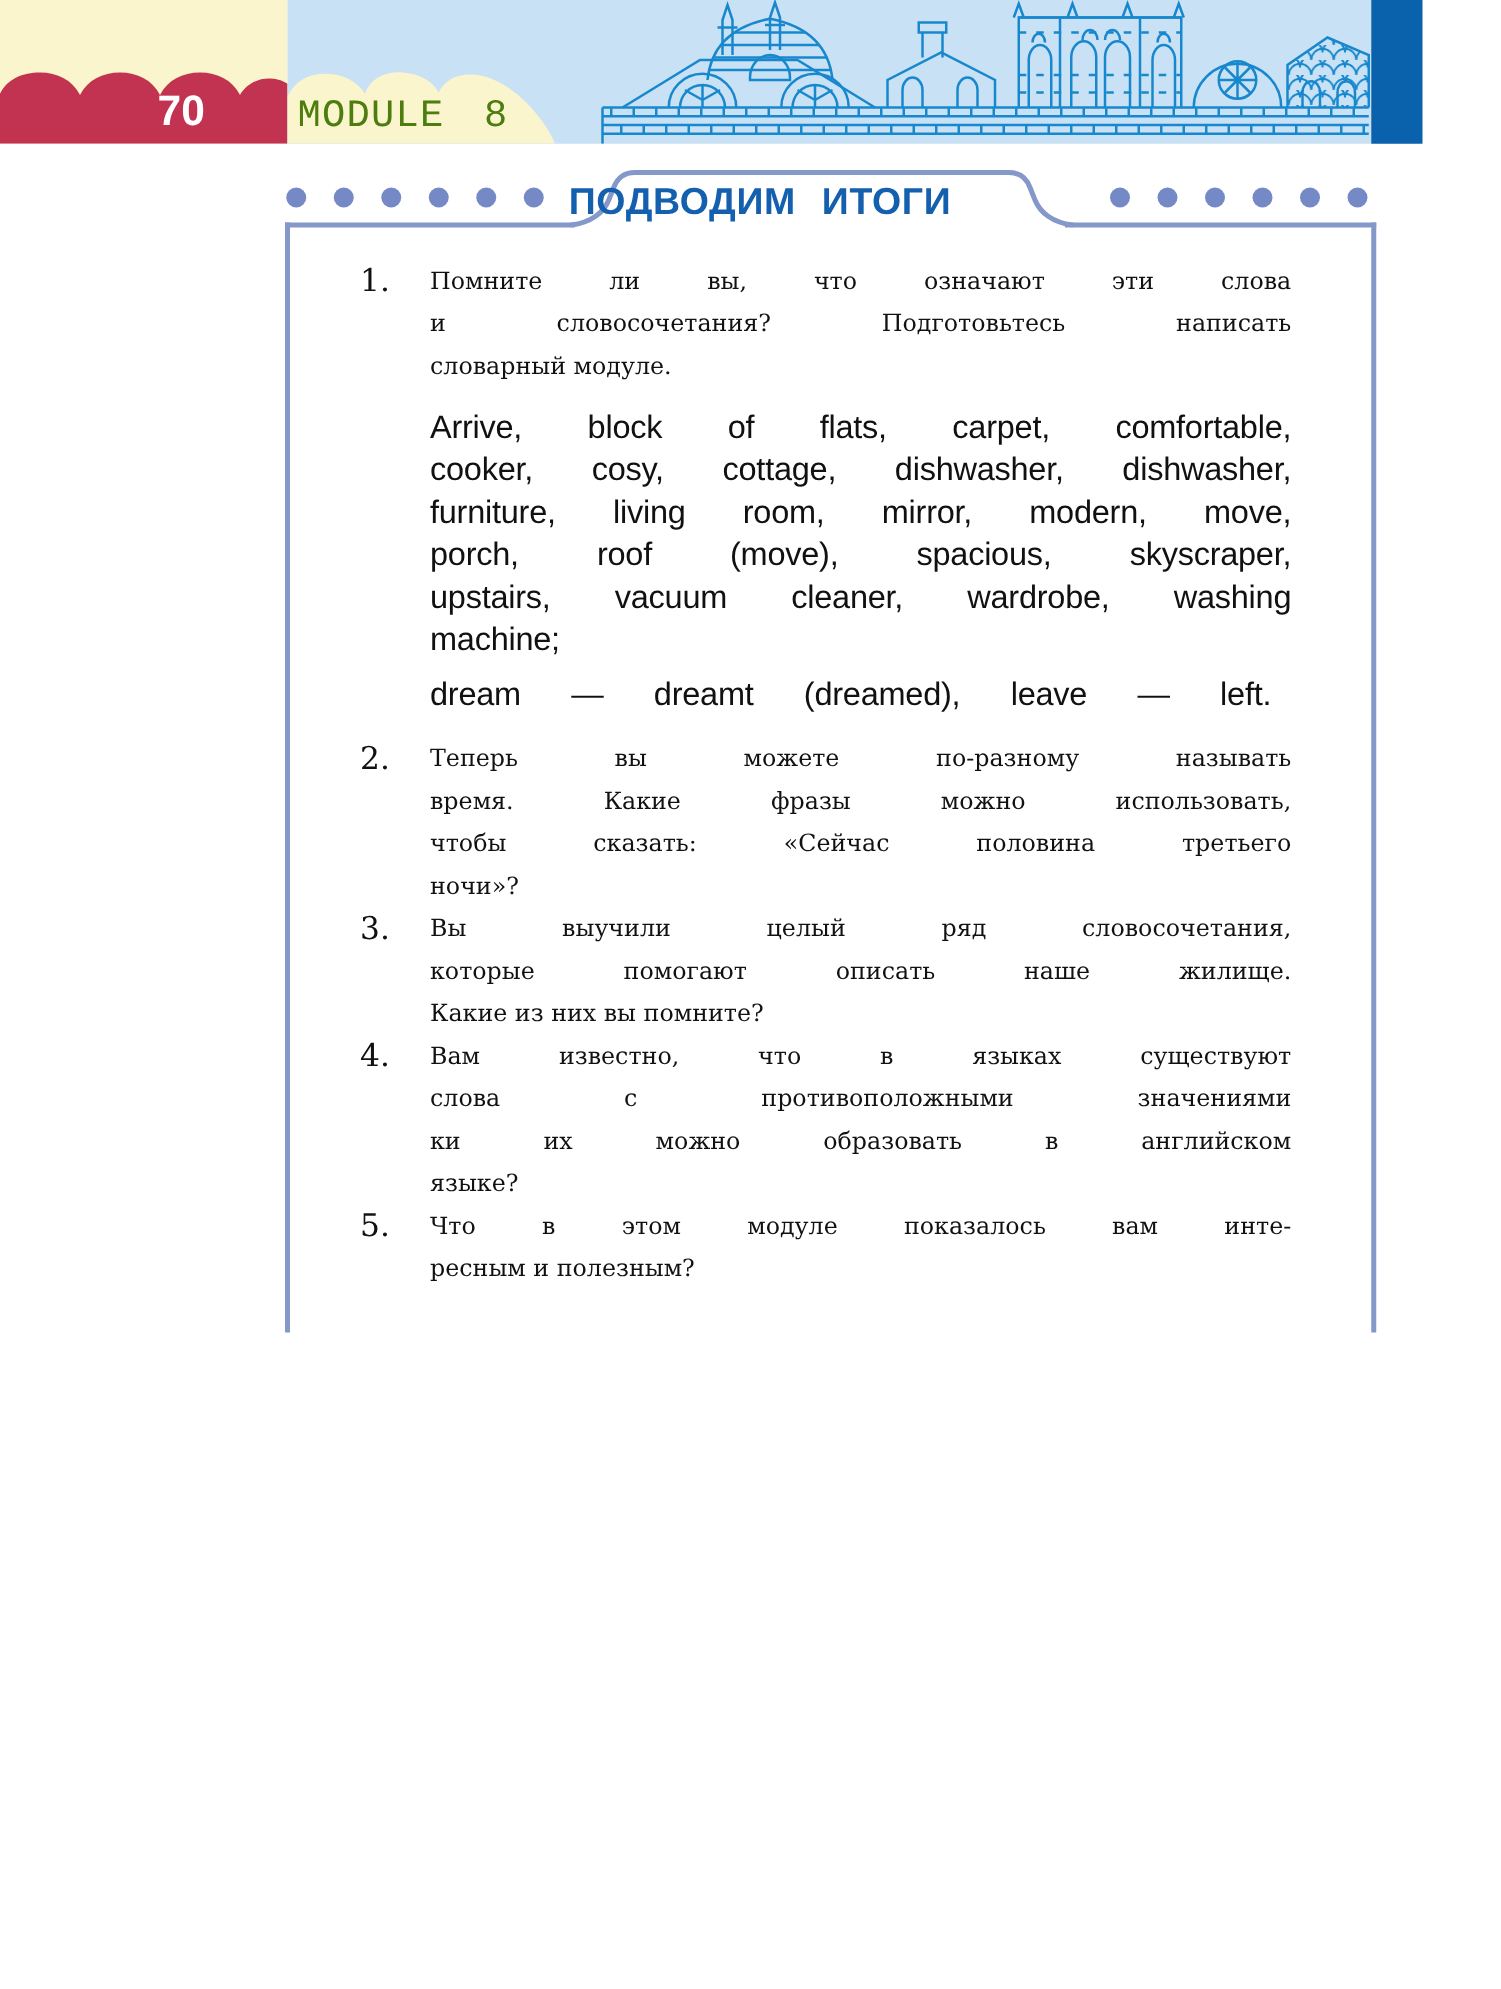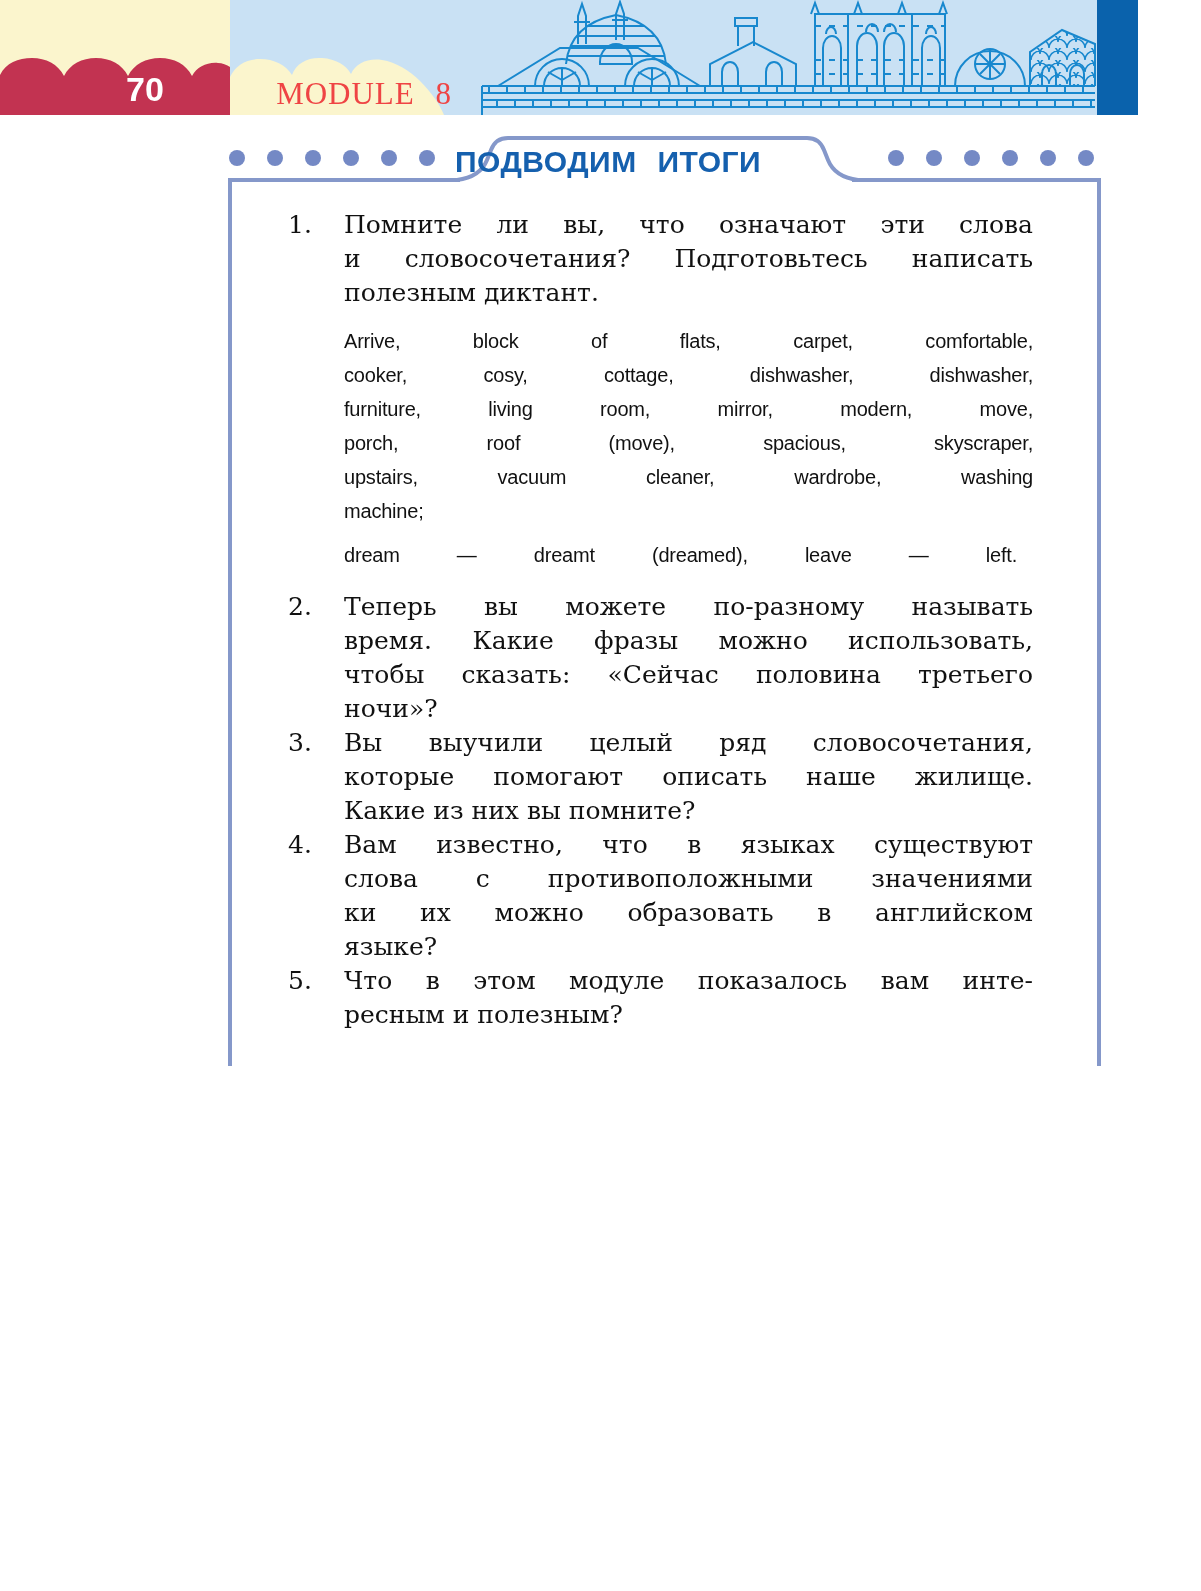--- a/index.html
+++ b/index.html
@@ -10,23 +10,23 @@
   
   .cream-corner { position:absolute; left:0; top:0; width:230px; height:115px; background:#FBF5CD; }
   .blue-band    { position:absolute; left:230px; top:0; width:867px; height:115px; background:#C9E1F4; }
   .darkblue-block{ position:absolute; left:1097px; top:0; width:104px; height:115px; background:#0A62AC; }
   .skyline { position:absolute; left:0; top:0; width:867px; height:115px; }
   .red-banner { position:absolute; left:0; top:55px; width:230px; height:60px; }
   .page-num { position:absolute; left:95px; top:72px; width:100px; text-align:center;
               font-family:"Liberation Sans", sans-serif; font-weight:bold; font-size:34px;
               line-height:34px; color:#ffffff; }
   .module-cloud { position:absolute; left:230px; top:55px; width:250px; height:60px; }
-  .module-label { position:absolute; left:238px; top:78px; width:214px; text-align:right;
-                  font-family:Liberation Serif, serif; font-size:31px; line-height:31px;
-                  color:#ef4444; letter-spacing:1px; word-spacing:12px; }
+  .module-label { position:absolute; left:238px; top:78px; width:214px; text-align:left;
+                  font-family:Liberation Mono, monospace; font-size:31px; line-height:31px;
+                  color:#4d7c0f; letter-spacing:1px; word-spacing:12px; }
 
   
   .dots { position:absolute; top:150px; height:16px; width:206px; display:flex; justify-content:space-between; }
   .dots.left  { left:229px; }
   .dots.right { left:888px; }
   .dot { width:16px; height:16px; border-radius:50%; background:#7489C5; }
 
   .tab-svg   { position:absolute; left:455px; top:134px; width:405px; height:48px; }
   .tab-title { position:absolute; left:455px; top:146px; width:405px; text-align:left;
                font-family:"Liberation Sans", sans-serif; font-weight:bold; font-size:30px;
@@ -35,22 +35,22 @@
   
   .content-box { position:absolute; left:228px; top:178px; width:873px; height:888px;
                  border-left:4px solid #8598CA; border-right:4px solid #8598CA; }
   .topseg { position:absolute; top:178px; height:4px; background:#8598CA; }
   .topseg.l { left:228px; width:232px; }
   .topseg.r { left:852px; width:249px; }
 
   .box-inner { padding:30px 64px 0 56px; }
   .qitem { display:grid; grid-template-columns:56px 1fr; }
   .qnum  { font-size:25px; line-height:34px; }
-  .serif { font-size:25px; line-height:34px; }
-  .sans  { font-family:"Liberation Sans", sans-serif; font-size:20px; line-height:34px; letter-spacing:-0.2px; }
+  .serif { font-size:19px; line-height:34px; }
+  .sans  { font-family:"Liberation Sans", sans-serif; font-size:26px; line-height:34px; letter-spacing:-0.2px; }
   .word-list { margin:14px 0 10px 0; }
   .verbs     { margin:10px 16px 18px 0; }
 
   .jline { text-align:justify; text-align-last:justify; text-justify:inter-word; }
   .jline.endline { text-align-last:left; }
 </style>
 </head>
 <body>
 
 <div class="page">
@@ -146,21 +146,21 @@
 
   <div class="content-box">
     <div class="box-inner">
 
       <div class="qitem">
         <div class="qnum">1.</div>
         <div>
           <div class="serif">
               <div class="jline">Помните ли вы, что означают эти слова</div>
               <div class="jline">и словосочетания? Подготовьтесь написать</div>
-              <div class="jline endline">полезным диктант.</div>
+              <div class="jline endline">словарный модуле.</div>
             </div>
           <div class="sans word-list">
               <div class="jline">Arrive, block of flats, carpet, comfortable,</div>
               <div class="jline">cooker, cosy, cottage, dishwasher, dishwasher,</div>
               <div class="jline">furniture, living room, mirror, modern, move,</div>
               <div class="jline">porch, roof (move), spacious, skyscraper,</div>
               <div class="jline">upstairs, vacuum cleaner, wardrobe, washing</div>
               <div class="jline endline">machine;</div>
             </div>
           <div class="sans verbs">

